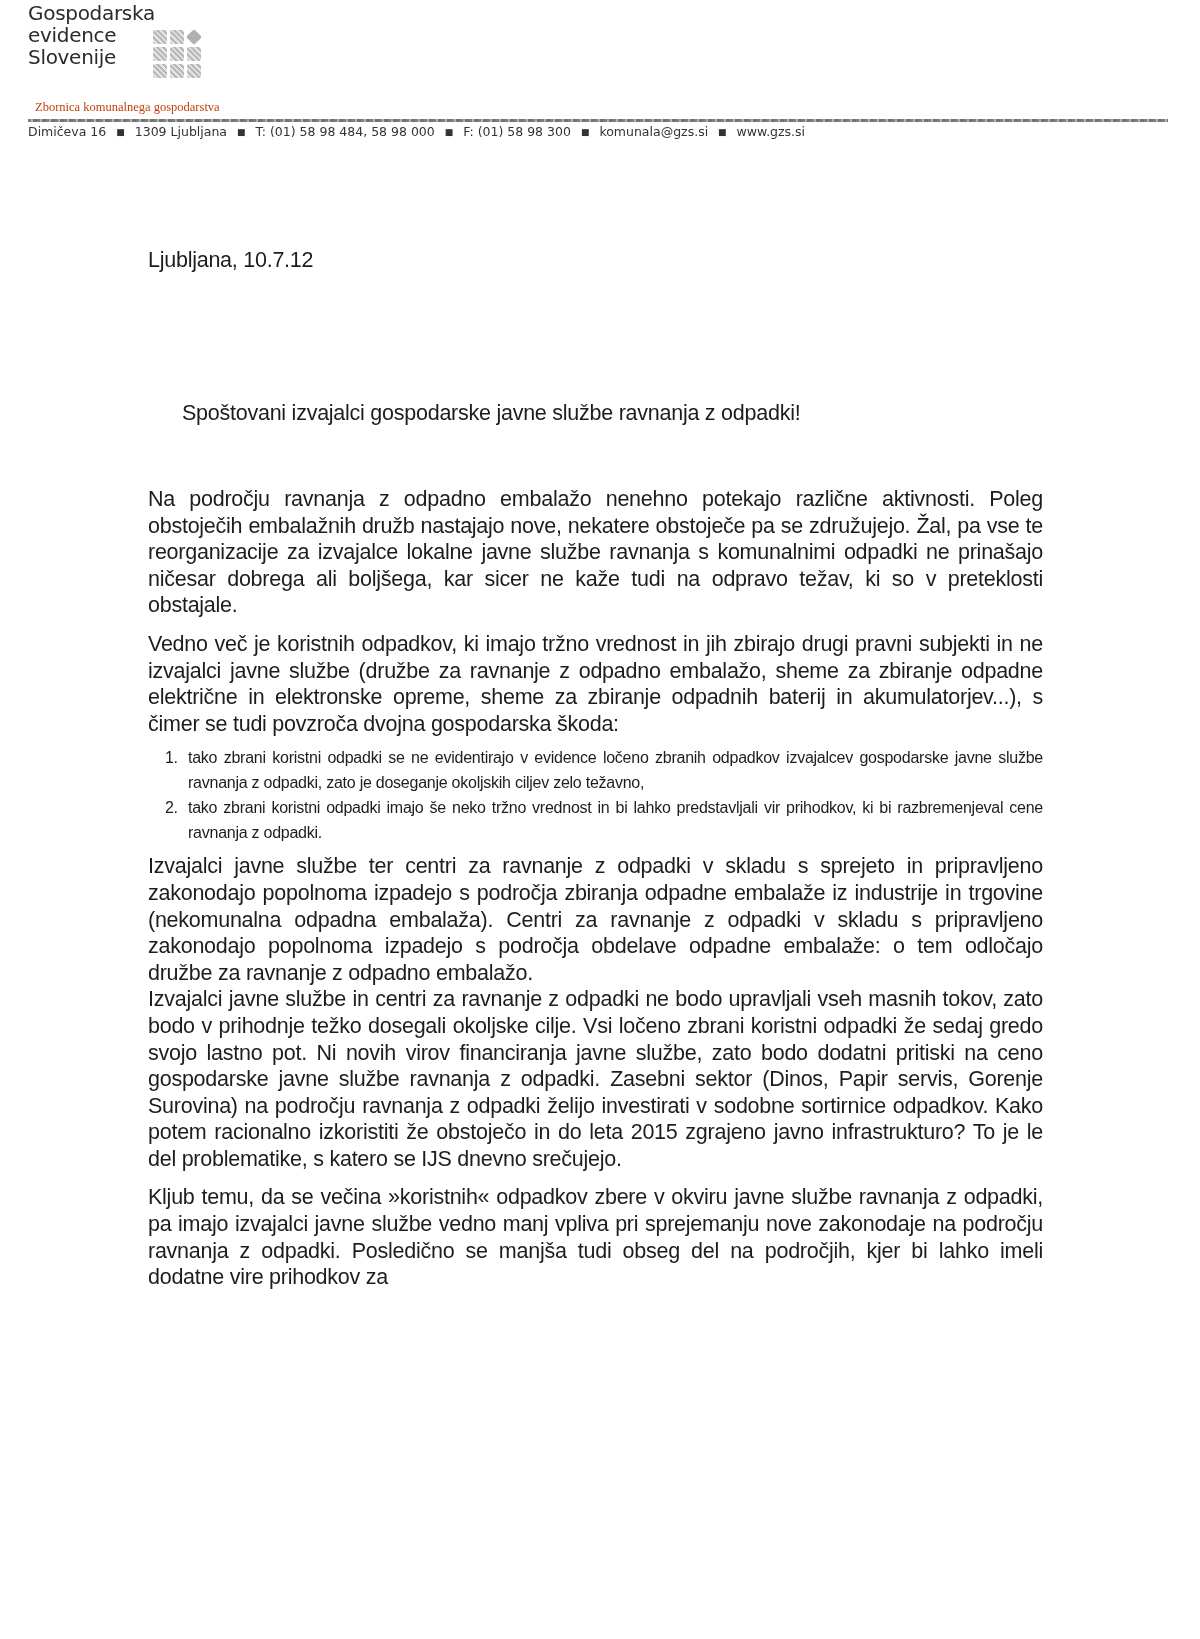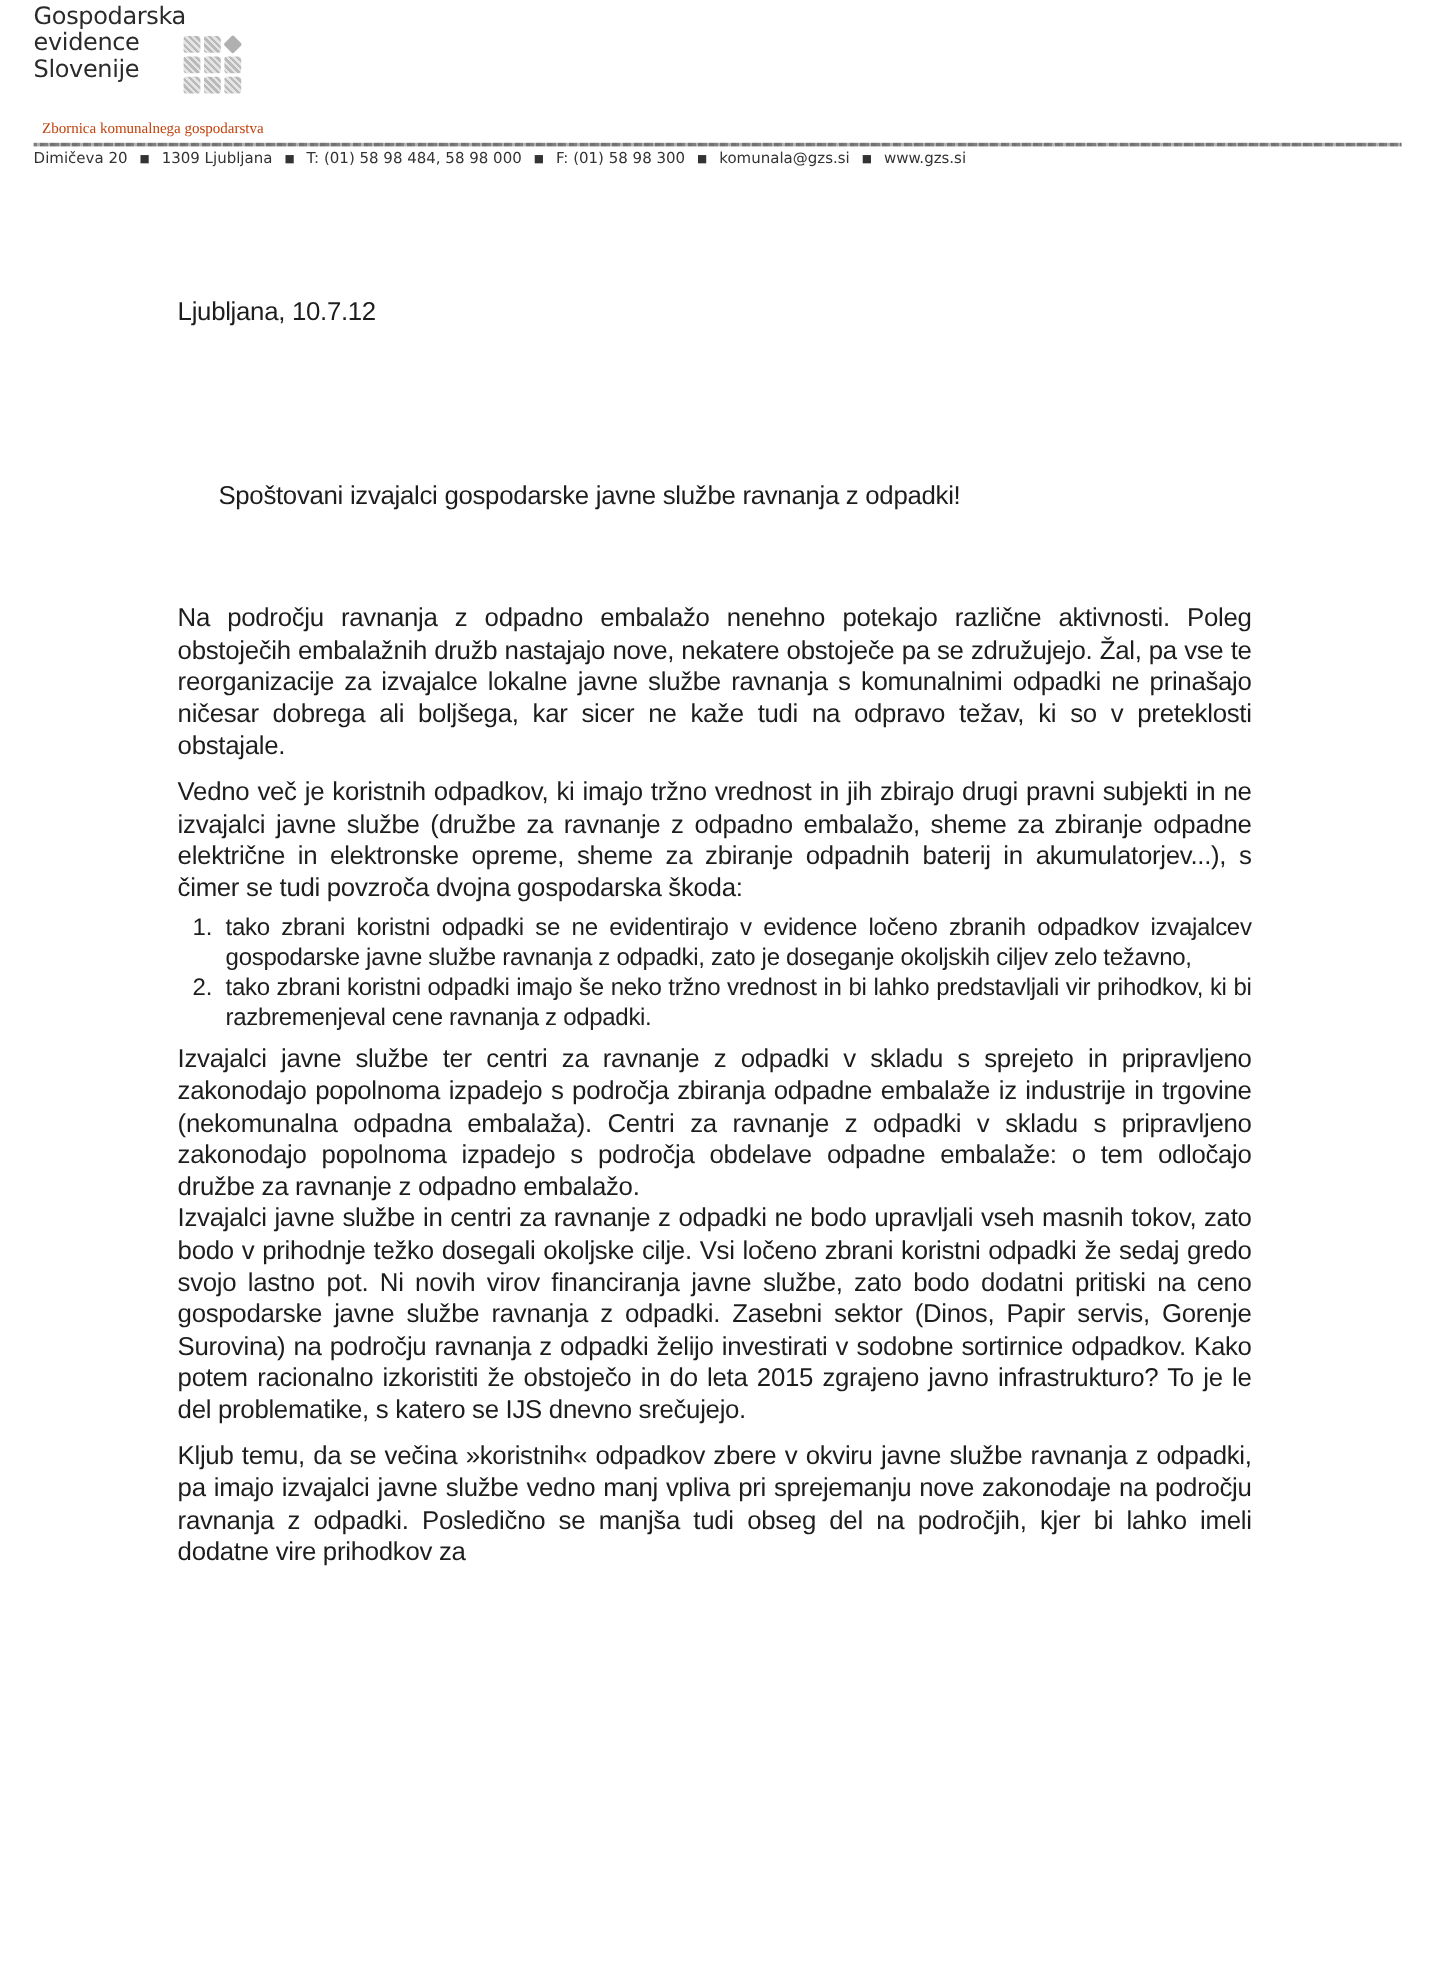--- a/index.html
+++ b/index.html
@@ -65,27 +65,27 @@
       position: absolute;
       left: 148px;
       width: 895px;
       font-size: 21.5px;
       line-height: 26.6px;
       color: #1d1d1d;
       letter-spacing: -0.25px;
     }
     .place-date { top: 247px; }
     .salutation { top: 400px; margin-left: 34px; }
-    .body { top: 502px; }
+    .body { top: 486px; }
     .body p { margin: 0 0 12px 0; text-align: justify; text-align-last: left; }
     .body p.tight { margin-bottom: 0; }
     .body ol {
       margin: 0 0 8px 0;
       padding-left: 34px;
-      font-size: 20px;
+      font-size: 16px;
       line-height: 25px;
     }
     .body ol li { text-align: justify; padding-left: 6px; }
   </style>
 </head>
 <body>
 
 <div class="letterhead">
   <div class="logo">
     <div class="logo-text">
@@ -103,21 +103,21 @@
       <span></span>
       <span></span>
       <span></span>
     </div>
   </div>
 
   <div class="org-unit">Zbornica komunalnega gospodarstva</div>
   <div class="rule"></div>
 
   <div class="contact">
-    <span>Dimičeva 20</span>
+    <span>Dimičeva 16</span>
     <span class="sep">■</span>
     <span>1309 Ljubljana</span>
     <span class="sep">■</span>
     <span>T: (01) 58 98 484, 58 98 000</span>
     <span class="sep">■</span>
     <span>F: (01) 58 98 300</span>
     <span class="sep">■</span>
     <span>komunala@gzs.si</span>
     <span class="sep">■</span>
     <span>www.gzs.si</span>

